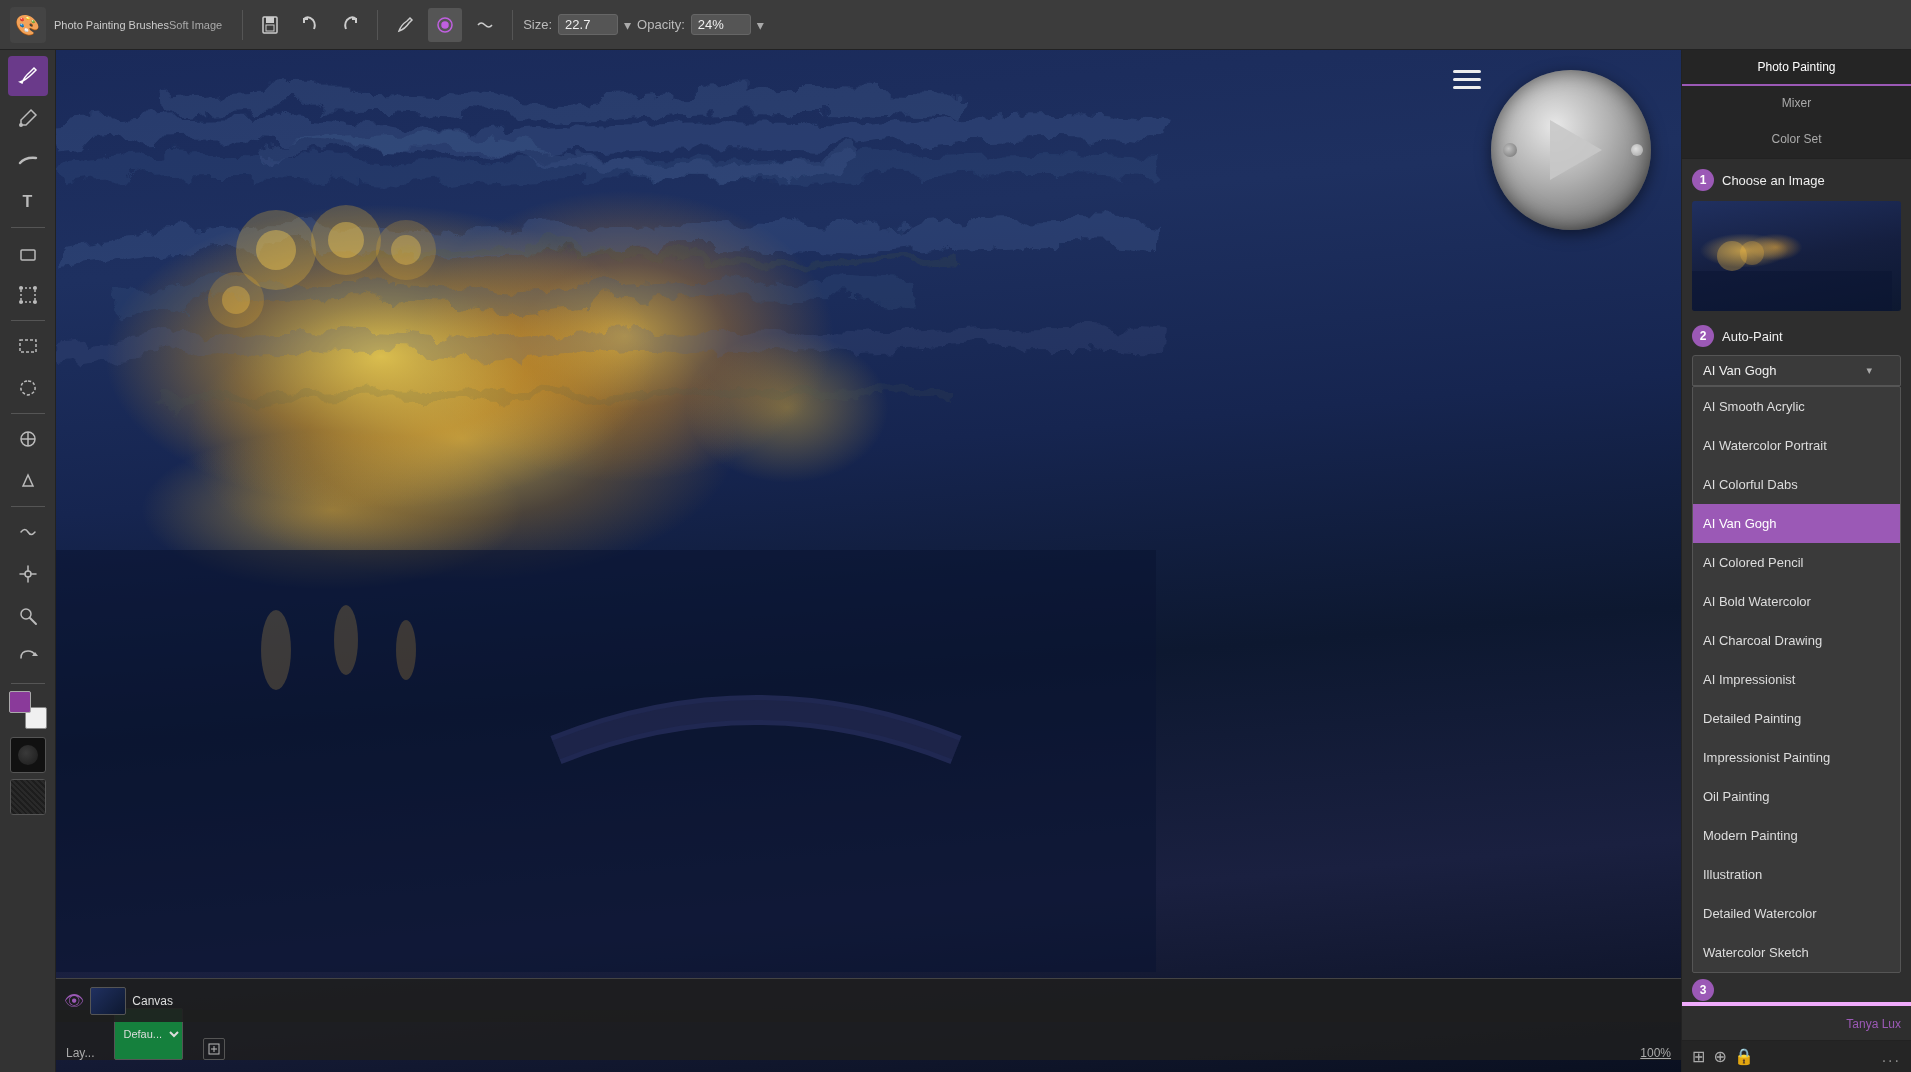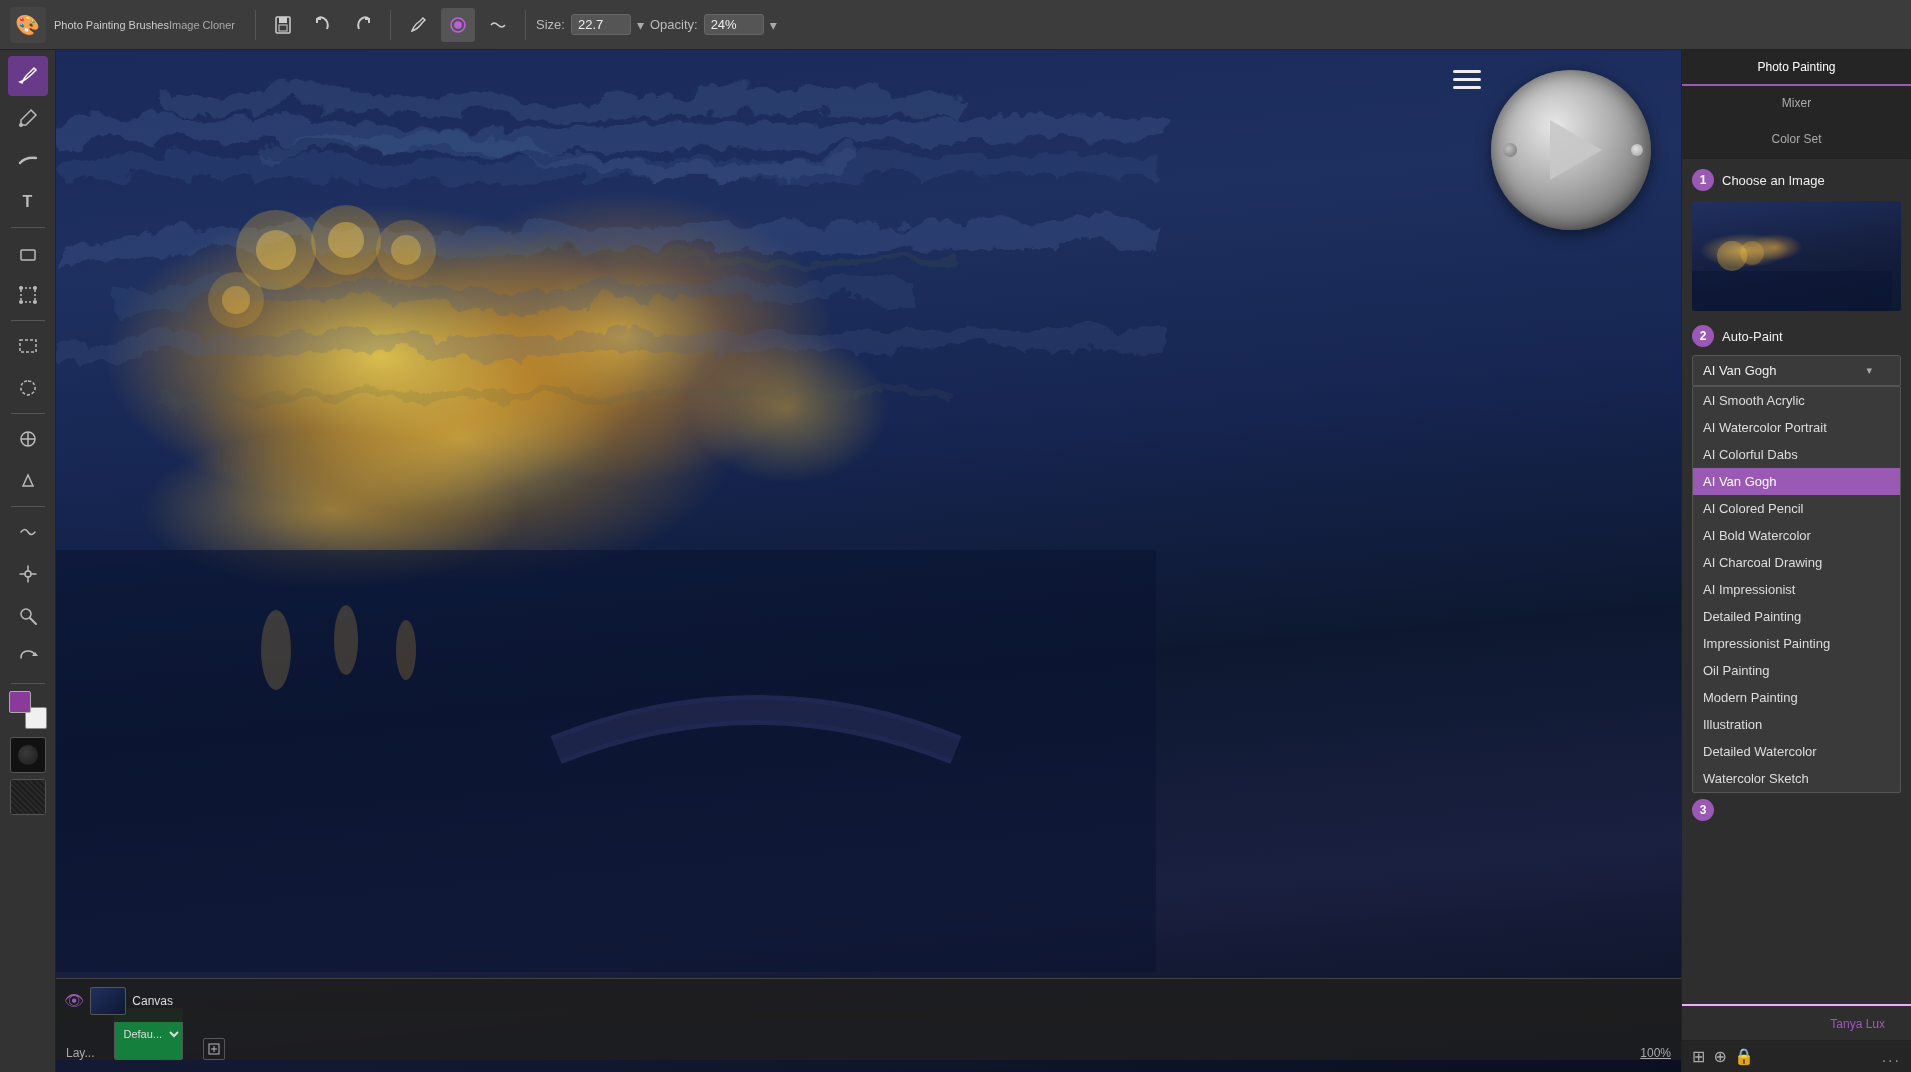--- a/index.html
+++ b/index.html
@@ -246,21 +246,21 @@
     }
 
     
     .dropdown-list {
       background: #3a3a3a;
       border: 1px solid #555;
       border-radius: 2px;
       margin-top: 0;
     }
     .dropdown-item {
-      padding: 6px 10px;
+      padding: 12px 10px;
       font-size: 13px;
       color: #ddd;
       cursor: pointer;
     }
     .dropdown-item.highlighted { background: #9b59b6; color: #fff; }
 
     
     .step3-area {
       margin-top: 6px;
     }
@@ -290,21 +290,21 @@
 </head>
 <body>
 
 <div id="toolbar">
   <div class="app-title-block">
     <div class="app-icon">
       <span style="color:#9b59b6;font-size:20px;">🎨</span>
     </div>
     <div class="app-title-text">
       <span class="app-title-main">Photo Painting Brushes</span>
-      <span class="app-title-sub">Image Cloner</span>
+      <span class="app-title-sub">Soft Image</span>
     </div>
   </div>
   <div class="toolbar-sep"></div>
   <button class="toolbar-btn">
     <svg width="20" height="20" viewBox="0 0 20 20" fill="#ccc">
         <rect x="3" y="2" width="14" height="16" rx="1" fill="none" stroke="#ccc" stroke-width="1.5"></rect>
         <rect x="6" y="2" width="8" height="6" fill="#ccc"></rect>
         <rect x="6" y="10" width="8" height="6" fill="none" stroke="#ccc" stroke-width="1"></rect>
       </svg>
   </button>
@@ -587,21 +587,21 @@
         </div>
       </div>
 
       <div class="step3-area">
         <div class="step-header">
           <div class="step-num">3</div>
         </div>
       </div>
     </div>
 
-    <div style="margin-top:auto;padding:8px 26px;border-top:2px solid #f0abfc;text-align:right;">
+    <div style="margin-top:auto;padding:8px 10px;border-top:4px solid #f0abfc;text-align:right;">
       <span class="status-user">Tanya Lux</span>
     </div>
 
     <div style="display:flex;align-items:center;padding:6px 10px;border-top:1px solid #222;gap:8px;background:#252525;">
       <button style="background:transparent;border:none;color:#aaa;cursor:pointer;font-size:16px;">⊞</button>
       <button style="background:transparent;border:none;color:#aaa;cursor:pointer;font-size:16px;">⊕</button>
       <button style="background:transparent;border:none;color:#aaa;cursor:pointer;font-size:16px;">🔒</button>
       <div style="flex:1;"></div>
       <span class="status-dots">...</span>
     </div>

